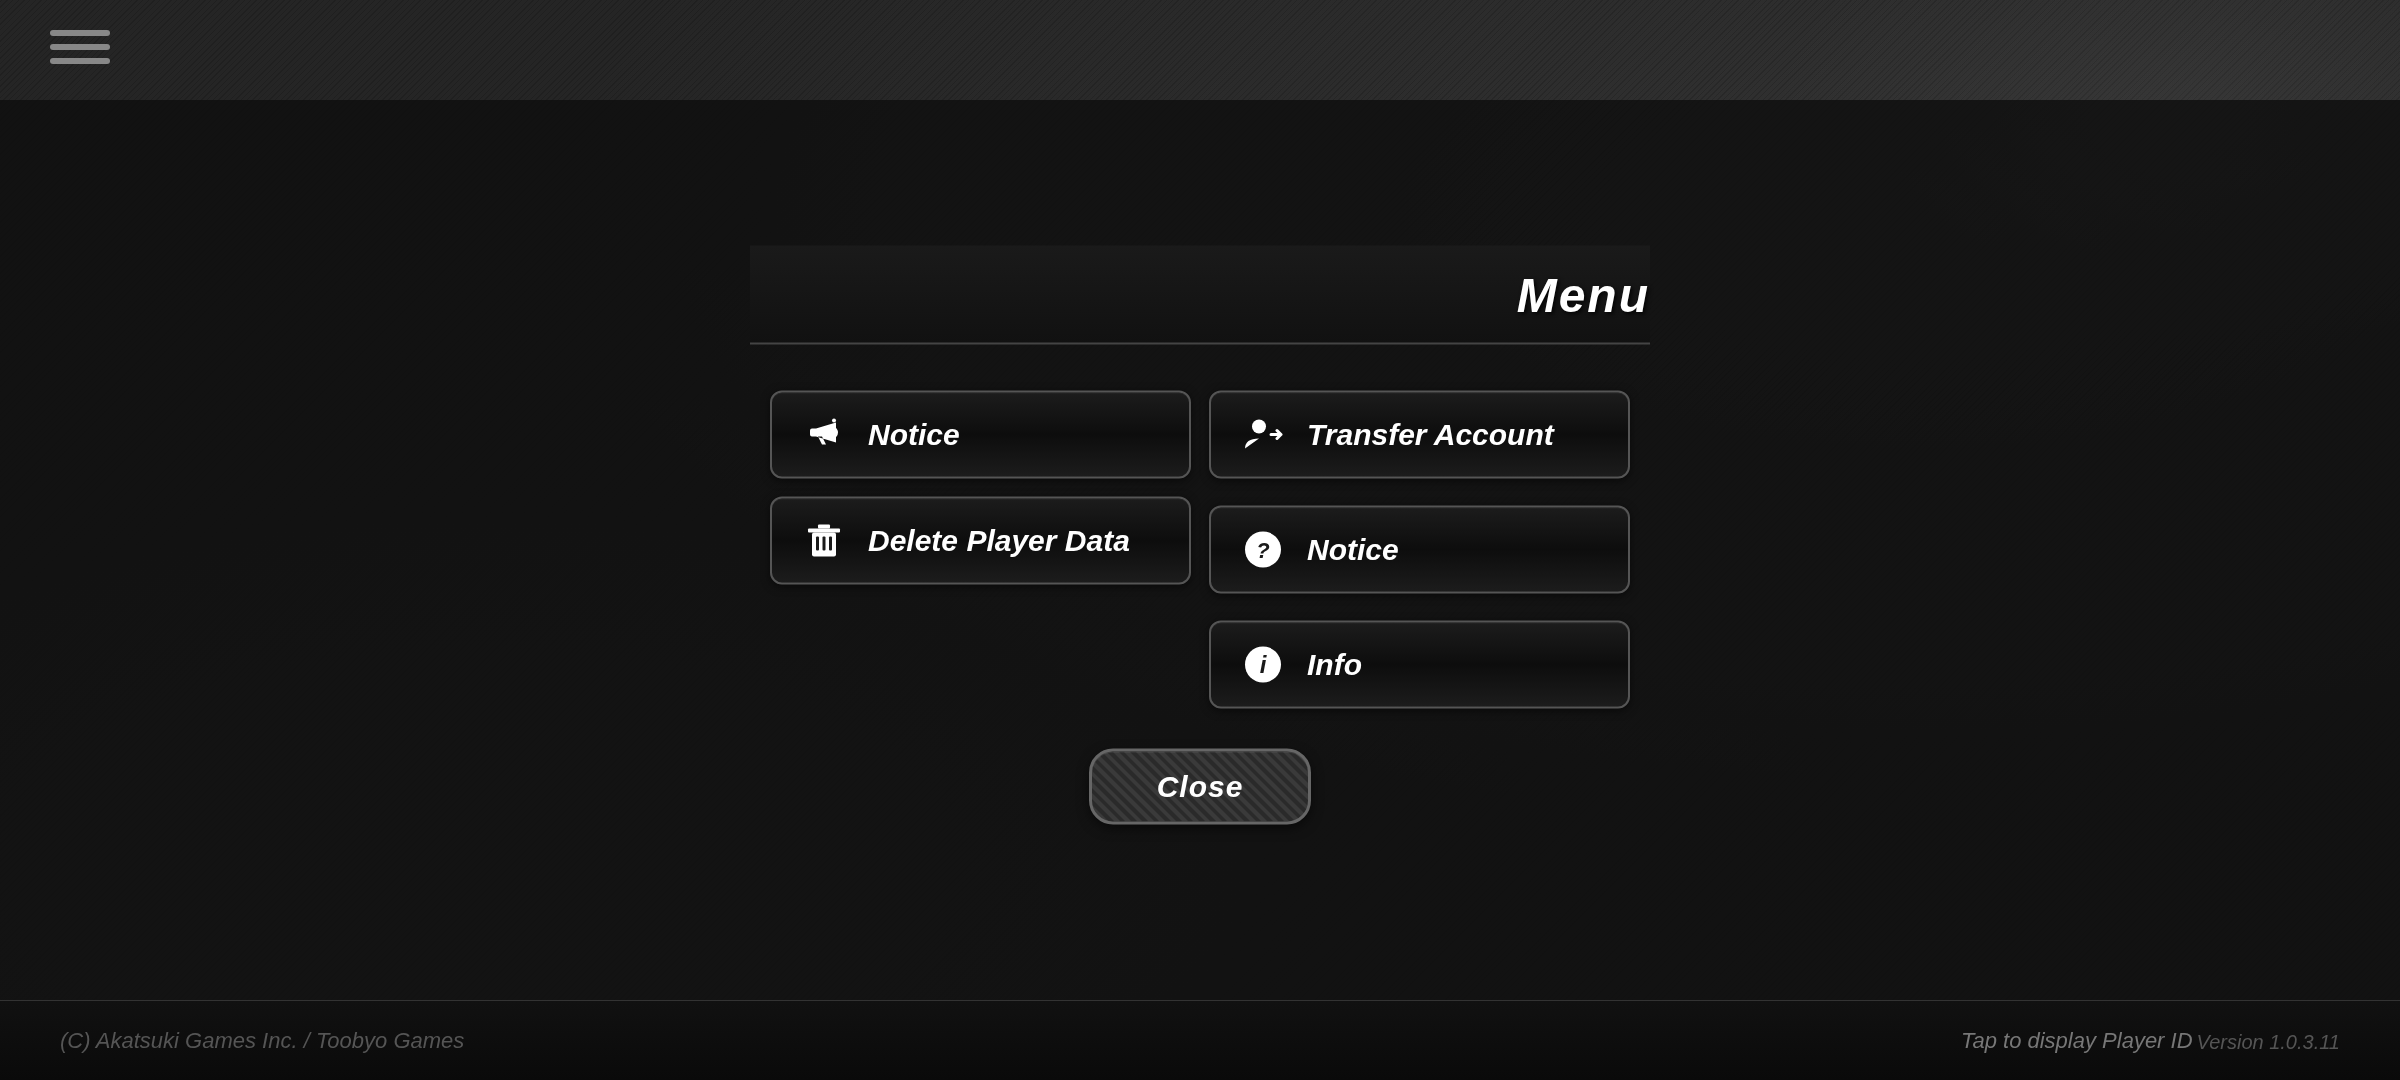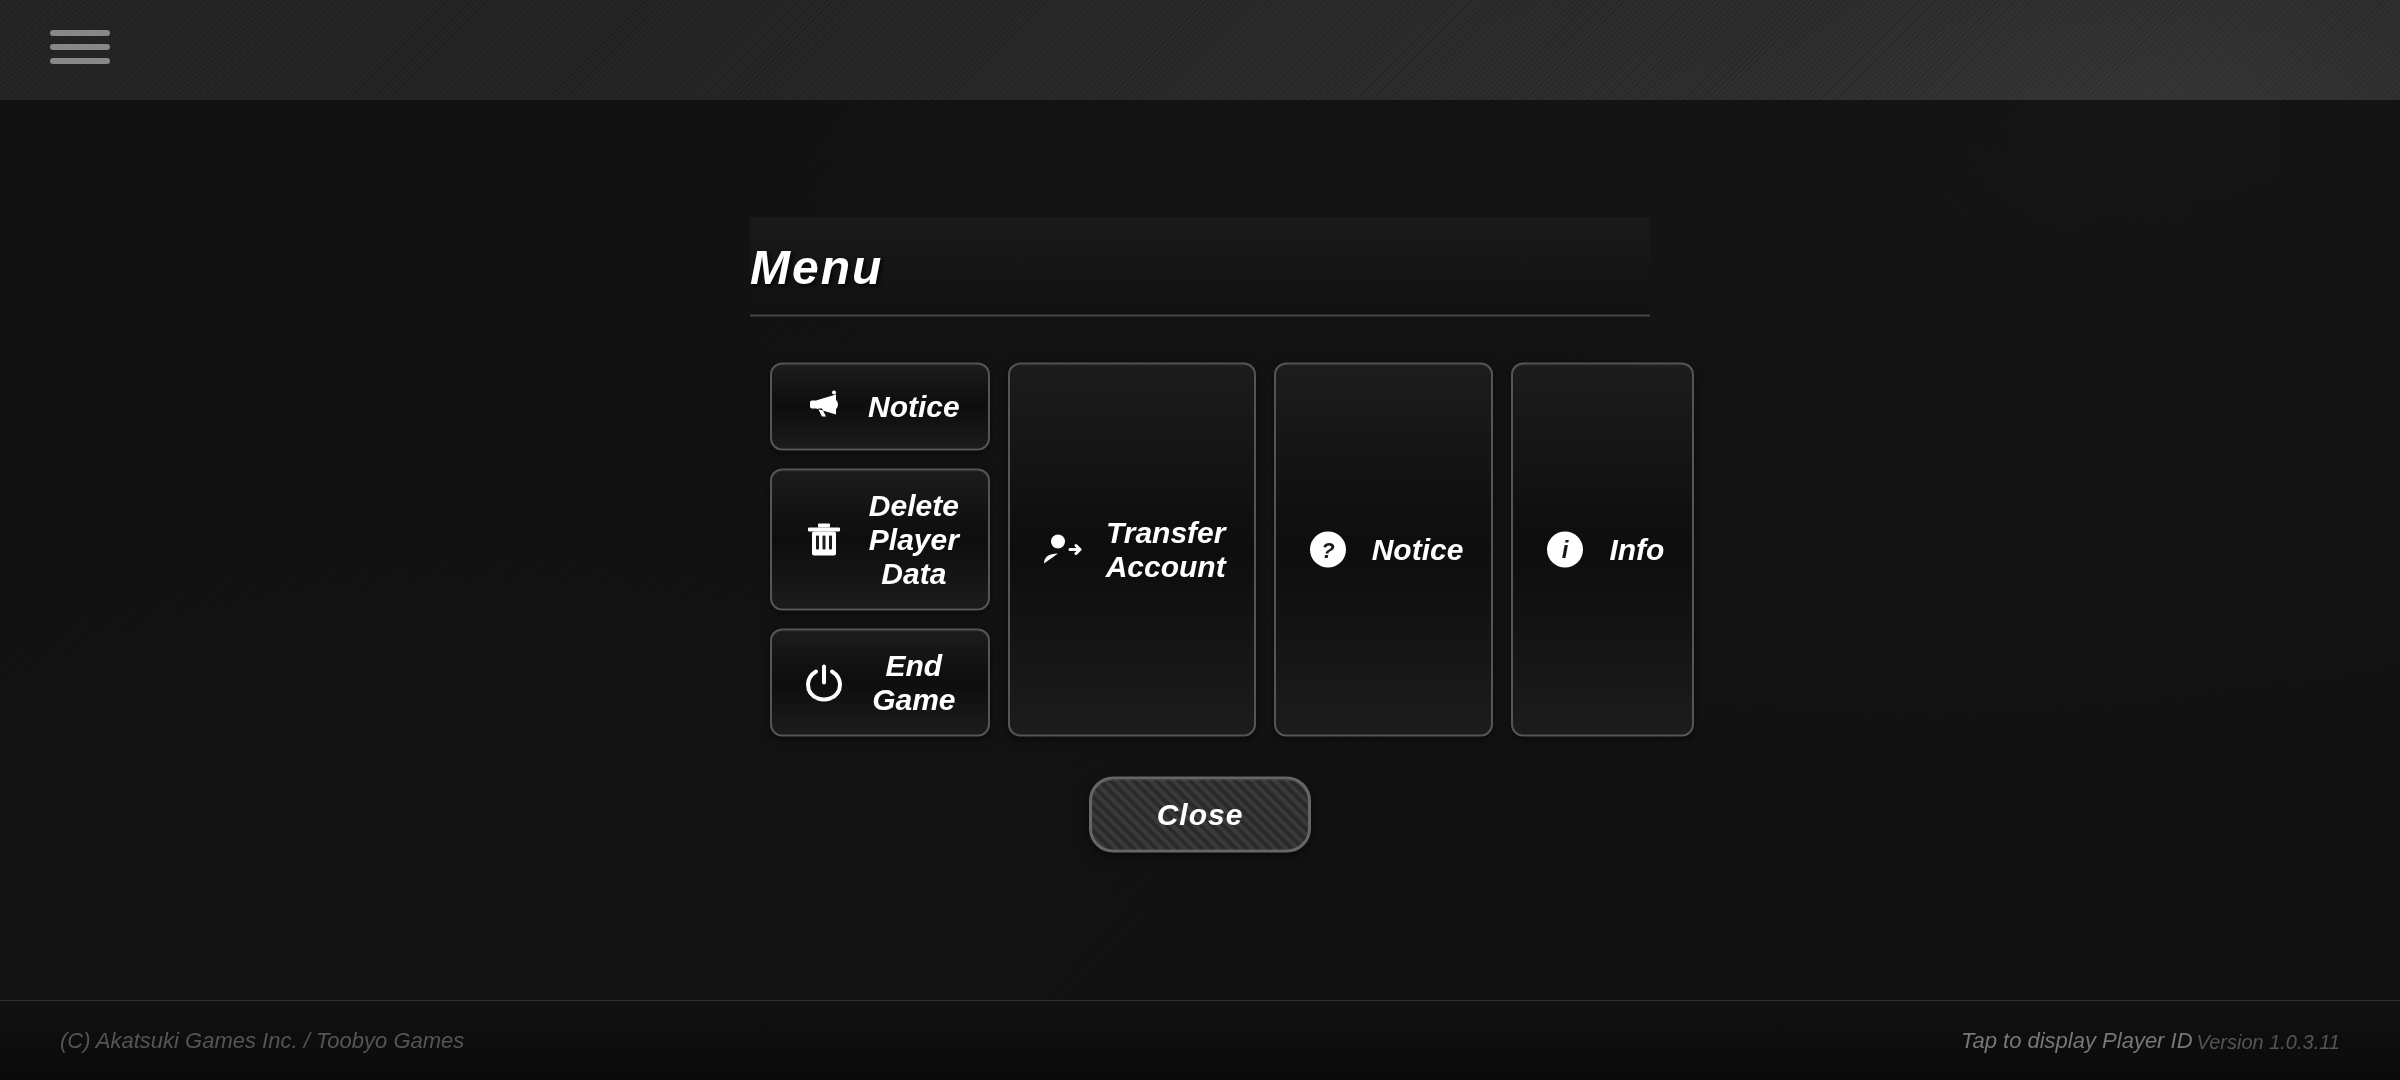--- a/index.html
+++ b/index.html
@@ -70,21 +70,21 @@
       left: 50%;
       transform: translate(-50%, -50%);
       width: 900px;
       background: transparent;
     }
 
     
     .title-bar {
       background: linear-gradient(180deg, #1a1a1a 0%, #111 100%);
       border-bottom: 2px solid #444;
-      text-align: left;
+      text-align: right;
       padding: 22px 0 20px;
       margin-bottom: 30px;
     }
 
     .title-bar h1 {
       color: #ffffff;
       font-size: 48px;
       font-style: italic;
       font-weight: 900;
       letter-spacing: 2px;
@@ -101,22 +101,22 @@
     }
 
     .left-col {
       display: flex;
       flex-direction: column;
       gap: 18px;
     }
 
     .right-col {
       display: flex;
-      flex-direction: row;
-      gap: 18px;
+      flex-direction: column;
+      gap: 27px;
     }
 
     .menu-btn {
       display: flex;
       align-items: center;
       gap: 20px;
       background: linear-gradient(180deg, #1c1c1c 0%, #0d0d0d 50%, #1c1c1c 100%);
       border: 2px solid #555;
       border-radius: 12px;
       padding: 18px 28px;
@@ -275,29 +275,20 @@
             <rect x="4" y="8" width="32" height="4" rx="1"></rect>
             <rect x="14" y="4" width="12" height="4" rx="1"></rect>
             <rect x="12" y="16" width="3" height="14" rx="1" fill="#1a1a1a"></rect>
             <rect x="18.5" y="16" width="3" height="14" rx="1" fill="#1a1a1a"></rect>
             <rect x="25" y="16" width="3" height="14" rx="1" fill="#1a1a1a"></rect>
           </svg>
         </span>
         <span class="btn-label">Delete Player Data</span>
       </button>
 
-      <button class="menu-btn">
-        <span class="btn-icon">
-          <svg class="icon-svg" viewBox="0 0 40 40" fill="white">
-            <path d="M20 4 L20 20" stroke="white" stroke-width="4" stroke-linecap="round" fill="none"></path>
-            <path d="M12 9 Q4 14 4 22 Q4 32 14 36 Q20 38 26 36 Q36 32 36 22 Q36 14 28 9" stroke="white" stroke-width="4" stroke-linecap="round" fill="none"></path>
-          </svg>
-        </span>
-        <span class="btn-label">End Game</span>
-      </button>
 
     </div>
 
     <div class="right-col">
 
       <button class="menu-btn">
         <span class="btn-icon">
           <svg class="icon-svg" viewBox="0 0 40 40" fill="white">
             <circle cx="16" cy="12" r="7"></circle>
             <path d="M2 34 Q2 24 16 24"></path>

